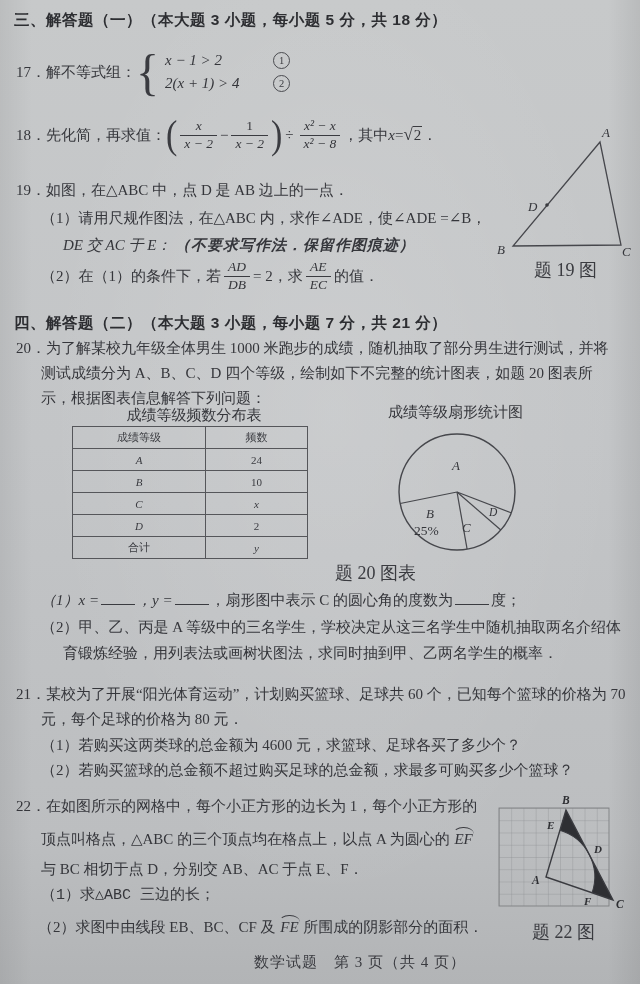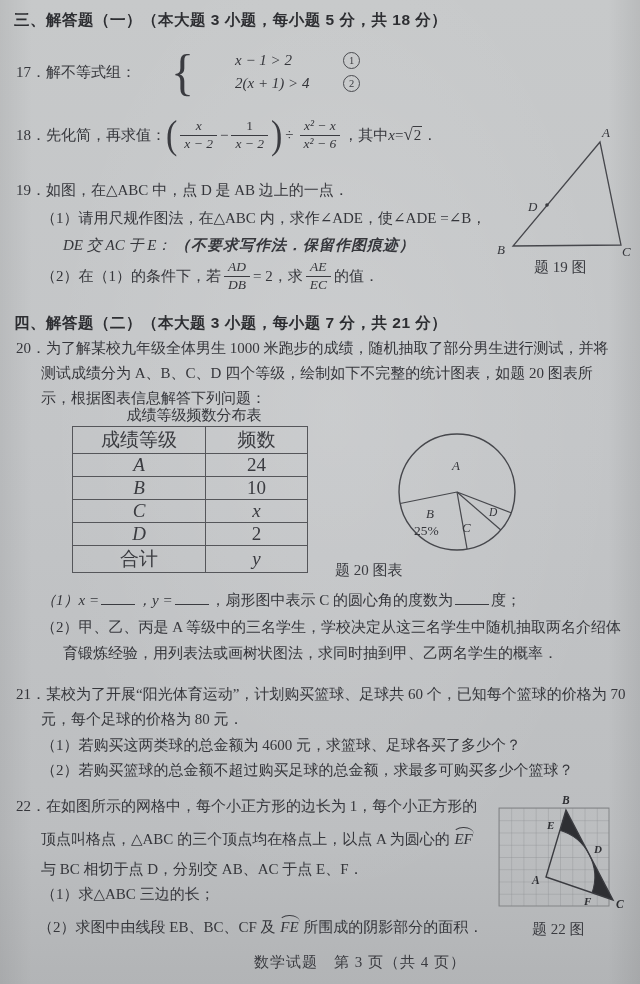--- a/index.html
+++ b/index.html
@@ -26,34 +26,34 @@
   .sys .eq { width:108px; }
   .circnum { display:inline-flex; width:15px; height:15px; border:1px solid #4a4b50; border-radius:50%;
              align-items:center; justify-content:center; font-size:10.5px; color:#3a3b40; }
   .blank { display:inline-block; width:34px; height:13px; border-bottom:1.2px solid #3a3b40; margin:0 2px; }
   .note-script { font-weight:bold; font-style:italic; letter-spacing:1px;text-align:center; }
   .overarc { position:relative; font-style:italic; display:inline-block; padding:2px 1px 0; }
   .overarc::before { content:""; position:absolute; left:0; right:0; top:-2px; height:6px;
                      border-top:1.4px solid #3a3b40; border-left:1px solid transparent;
                      border-radius:50% 50% 0 0 / 100% 100% 0 0; }
   table.freq { border-collapse:collapse; width:236px; }
-  table.freq td { border:1.3px solid #55565a; text-align:center; height:21px; font-size:19px; padding:0; color:#3a3b40; }
+  table.freq td { border:1.3px solid #55565a; text-align:center; height:21px; font-size:11px; padding:0; color:#3a3b40; }
   table.freq td.c1 { width:132px; }
-  .cap { font-size:15px; color:#3a3b40; }
+  .cap { font-size:18px; color:#3a3b40; }
   svg text { font-family:"Liberation Serif","DejaVu Serif",serif; }
   .footer { width:640px; text-align:center; color:#3a3b40; letter-spacing:1px; }
 </style>
 </head>
 <body>
 
 <div class="page">
 
   <div class="abs heading" style="left:14px; top:10px;">三、解答题（一）（本大题 3 小题，每小题 5 分，共 18 分）</div>
 
-  <div class="abs flexrow" style="left:16px; top:44px; height:56px;gap:35px;">
+  <div class="abs flexrow" style="left:16px; top:44px; height:56px;">
     <span>17．解不等式组：</span>
     <span class="brace">{</span>
     <span class="sys">
       <span class="row">
         <span class="eq mi">x − 1 &gt; 2</span>
         <span class="circnum">1</span>
       </span>
       <span class="row">
         <span class="eq mi">2(x + 1) &gt; 4</span>
         <span class="circnum">2</span>
@@ -70,21 +70,21 @@
     </span>
     <span>−</span>
     <span class="frac">
       <span class="num">1</span>
       <span class="den mi">x − 2</span>
     </span>
     <span class="bigparen">)</span>
     <span style="margin:0 3px;">÷</span>
     <span class="frac">
       <span class="num mi">x² − x</span>
-      <span class="den mi">x² − 6</span>
+      <span class="den mi">x² − 8</span>
     </span>
     <span>，其中 </span>
     <span class="mi">x</span>
     <span> = </span>
     <span style="font-size:17px;">√</span>
     <span style="border-top:1.2px solid #3a3b40; padding:0 1px;">2</span>
     <span>．</span>
   </div>
 
   <div class="abs" style="left:16px; top:181px;">19．如图，在△ABC 中，点 D 是 AB 边上的一点．</div>
@@ -146,20 +146,21 @@
       <td class="c1 mi">D</td>
       <td>2</td>
     </tr>
     <tr>
       <td class="c1">合计</td>
       <td class="mi">y</td>
     </tr>
   </tbody>
     </table>
 
+  <div class="abs" style="left:388px; top:403px;">成绩等级扇形统计图</div>
   <svg class="abs" style="left:350px; top:420px;" width="230" height="138" viewBox="0 0 230 138">
     <circle cx="107" cy="72" r="58" fill="none" stroke="#46474c" stroke-width="1.4"></circle>
     <line x1="107" y1="72" x2="50.2" y2="83.5" stroke="#46474c" stroke-width="1.2"></line>
     <line x1="107" y1="72" x2="117.1" y2="129.1" stroke="#46474c" stroke-width="1.2"></line>
     <line x1="107" y1="72" x2="150.8" y2="110.0" stroke="#46474c" stroke-width="1.2"></line>
     <line x1="107" y1="72" x2="161.1" y2="92.8" stroke="#46474c" stroke-width="1.2"></line>
     <text x="102" y="50" font-size="13" font-style="italic" fill="#35363b">A</text>
     <text x="76" y="98" font-size="13" font-style="italic" fill="#35363b">B</text>
     <text x="64" y="115" font-size="13.5" fill="#35363b">25%</text>
     <text x="112" y="112" font-size="13" font-style="italic" fill="#35363b">C</text>
@@ -176,21 +177,21 @@
   <div class="abs" style="left:16px; top:685px;">21．某校为了开展“阳光体育运动”，计划购买篮球、足球共 60 个，已知每个篮球的价格为 70</div>
   <div class="abs" style="left:41px; top:710px;">元，每个足球的价格为 80 元．</div>
   <div class="abs" style="left:41px; top:736px;">（1）若购买这两类球的总金额为 4600 元，求篮球、足球各买了多少个？</div>
   <div class="abs" style="left:41px; top:761px;">（2）若购买篮球的总金额不超过购买足球的总金额，求最多可购买多少个篮球？</div>
 
   <div class="abs" style="left:16px; top:797px;">22．在如图所示的网格中，每个小正方形的边长为 1，每个小正方形的</div>
   <div class="abs" style="left:41px; top:829px;">
     <span>顶点叫格点，△ABC 的三个顶点均在格点上，以点 A 为圆心的 </span><span class="overarc">EF</span>
   </div>
   <div class="abs" style="left:41px; top:860px;">与 BC 相切于点 D，分别交 AB、AC 于点 E、F．</div>
-  <div class="abs" style="left:41px; top:885px;">（1）求△ABC 三边的长；</div>
+  <div class="abs" style="left:41px; top:885px;font-family:Liberation Mono, monospace;">（1）求△ABC 三边的长；</div>
   <div class="abs" style="left:38px; top:917px;">
     <span>（2）求图中由线段 EB、BC、CF 及 </span><span class="overarc">FE</span><span> 所围成的阴影部分的面积．</span>
   </div>
 
   <svg class="abs" style="left:496px; top:792px;" width="134" height="124" viewBox="0 0 134 124">
     <defs>
       <pattern id="grid22" width="12.22" height="12.25" patternUnits="userSpaceOnUse" x="3" y="16">
         <path d="M12.22,0 L0,0 L0,12.25" fill="none" stroke="#8b8d90" stroke-width="0.7"></path>
       </pattern>
     </defs>

